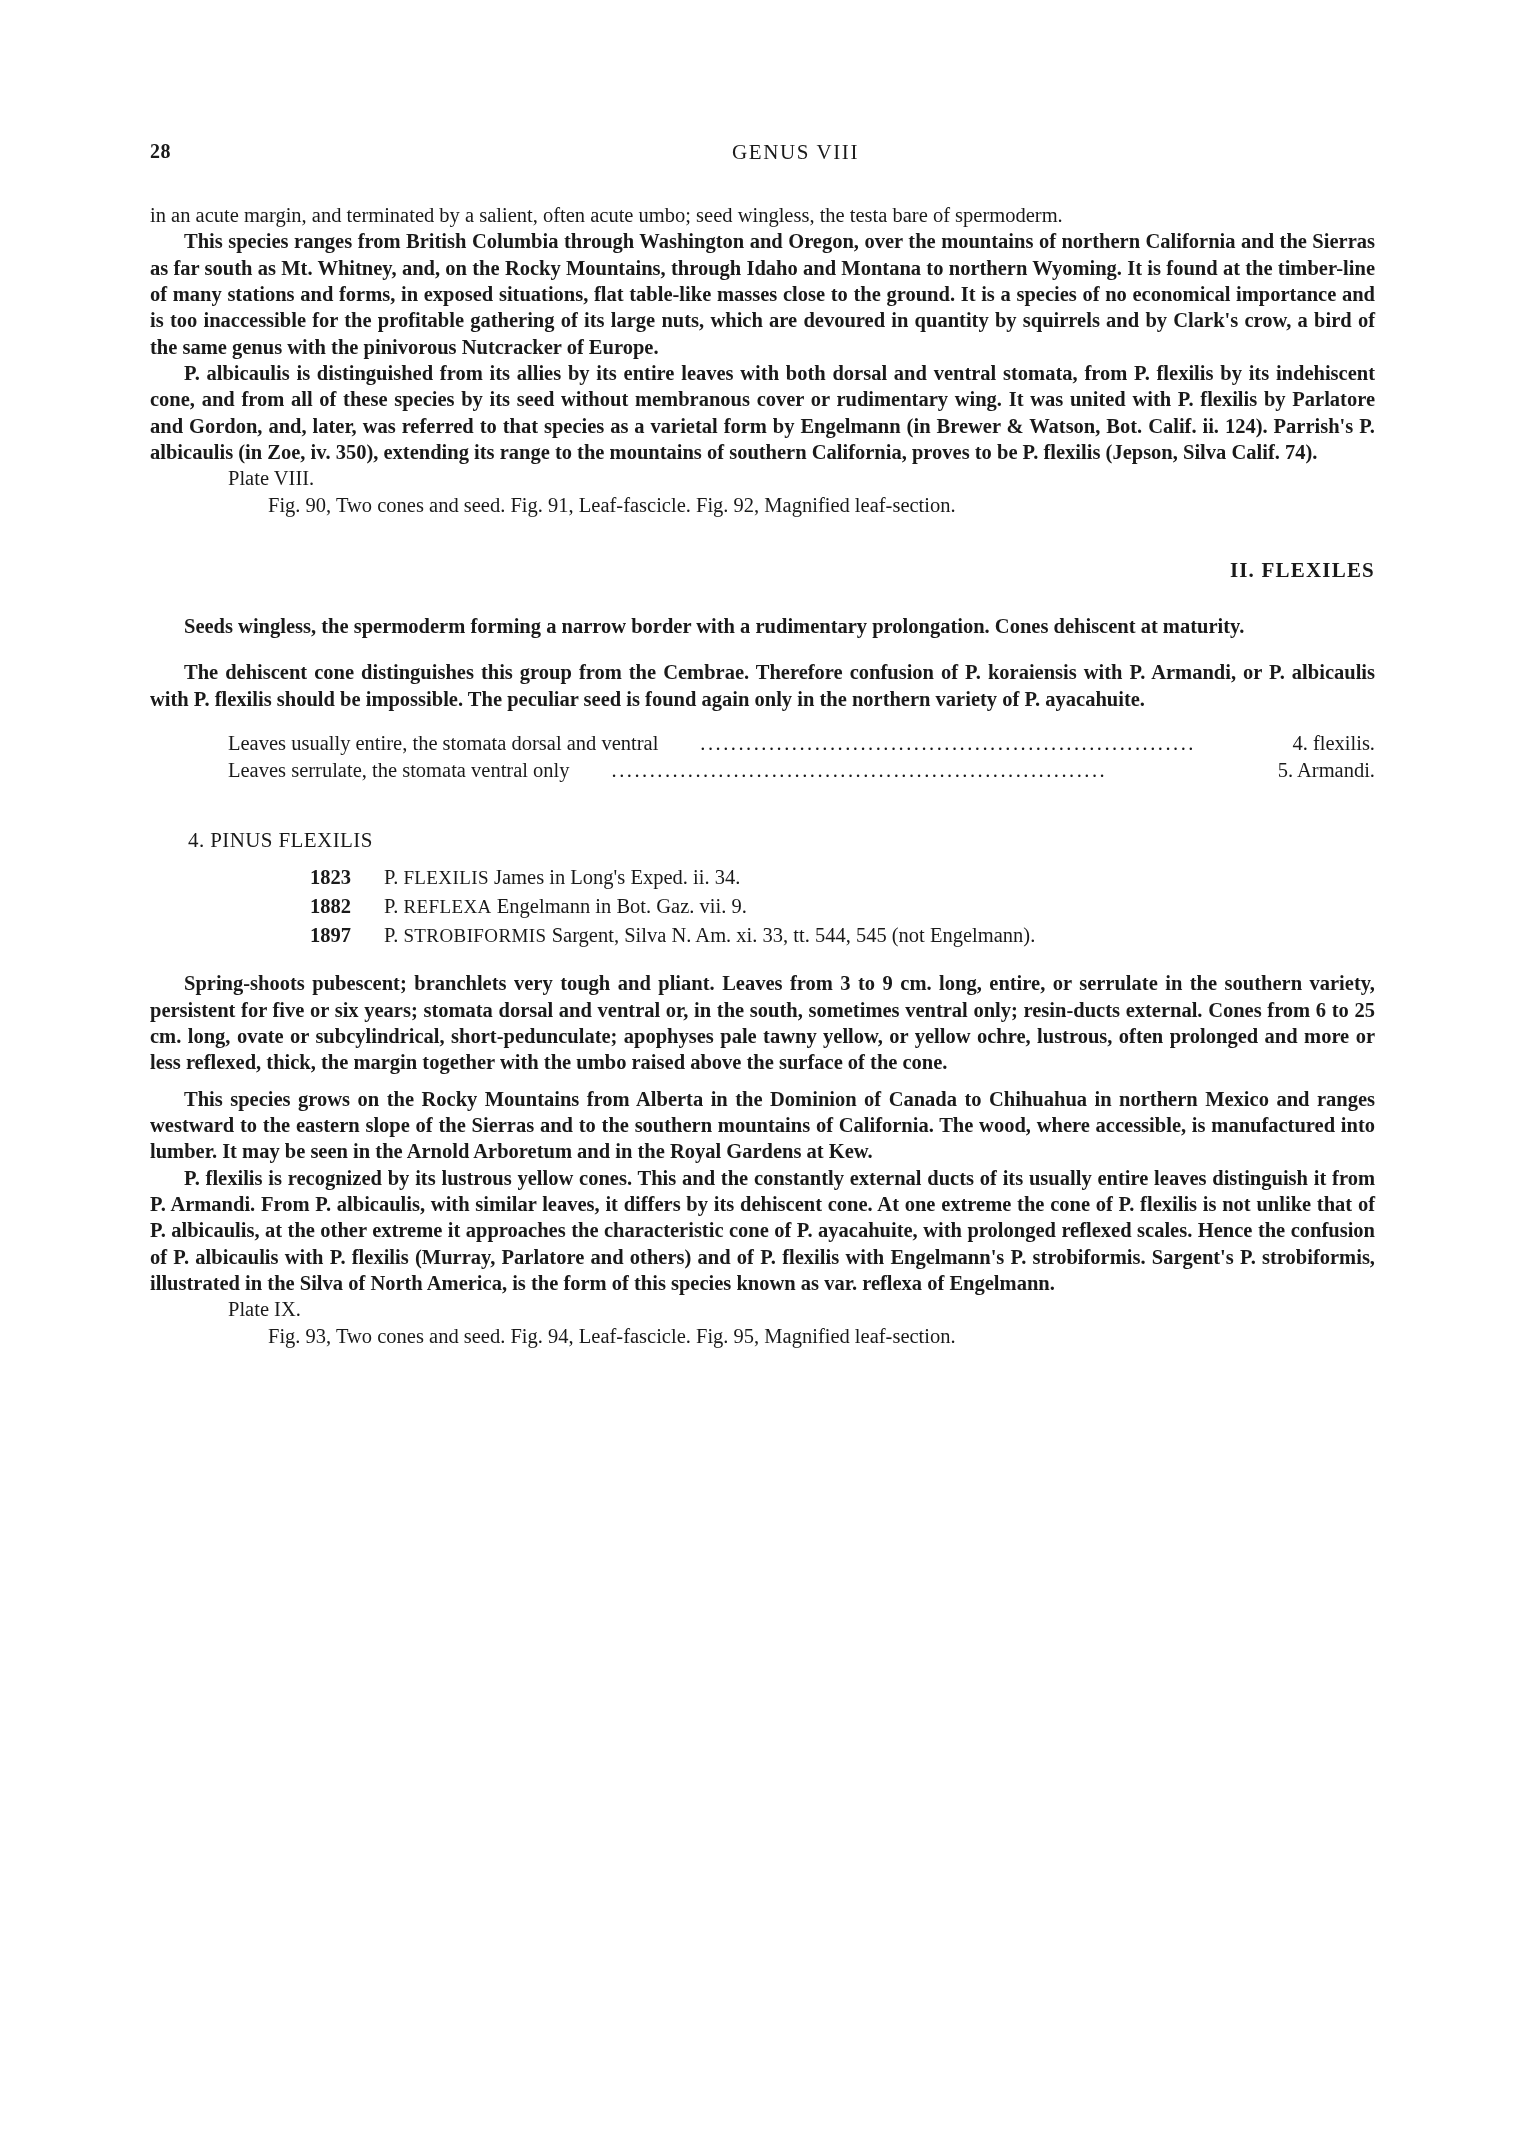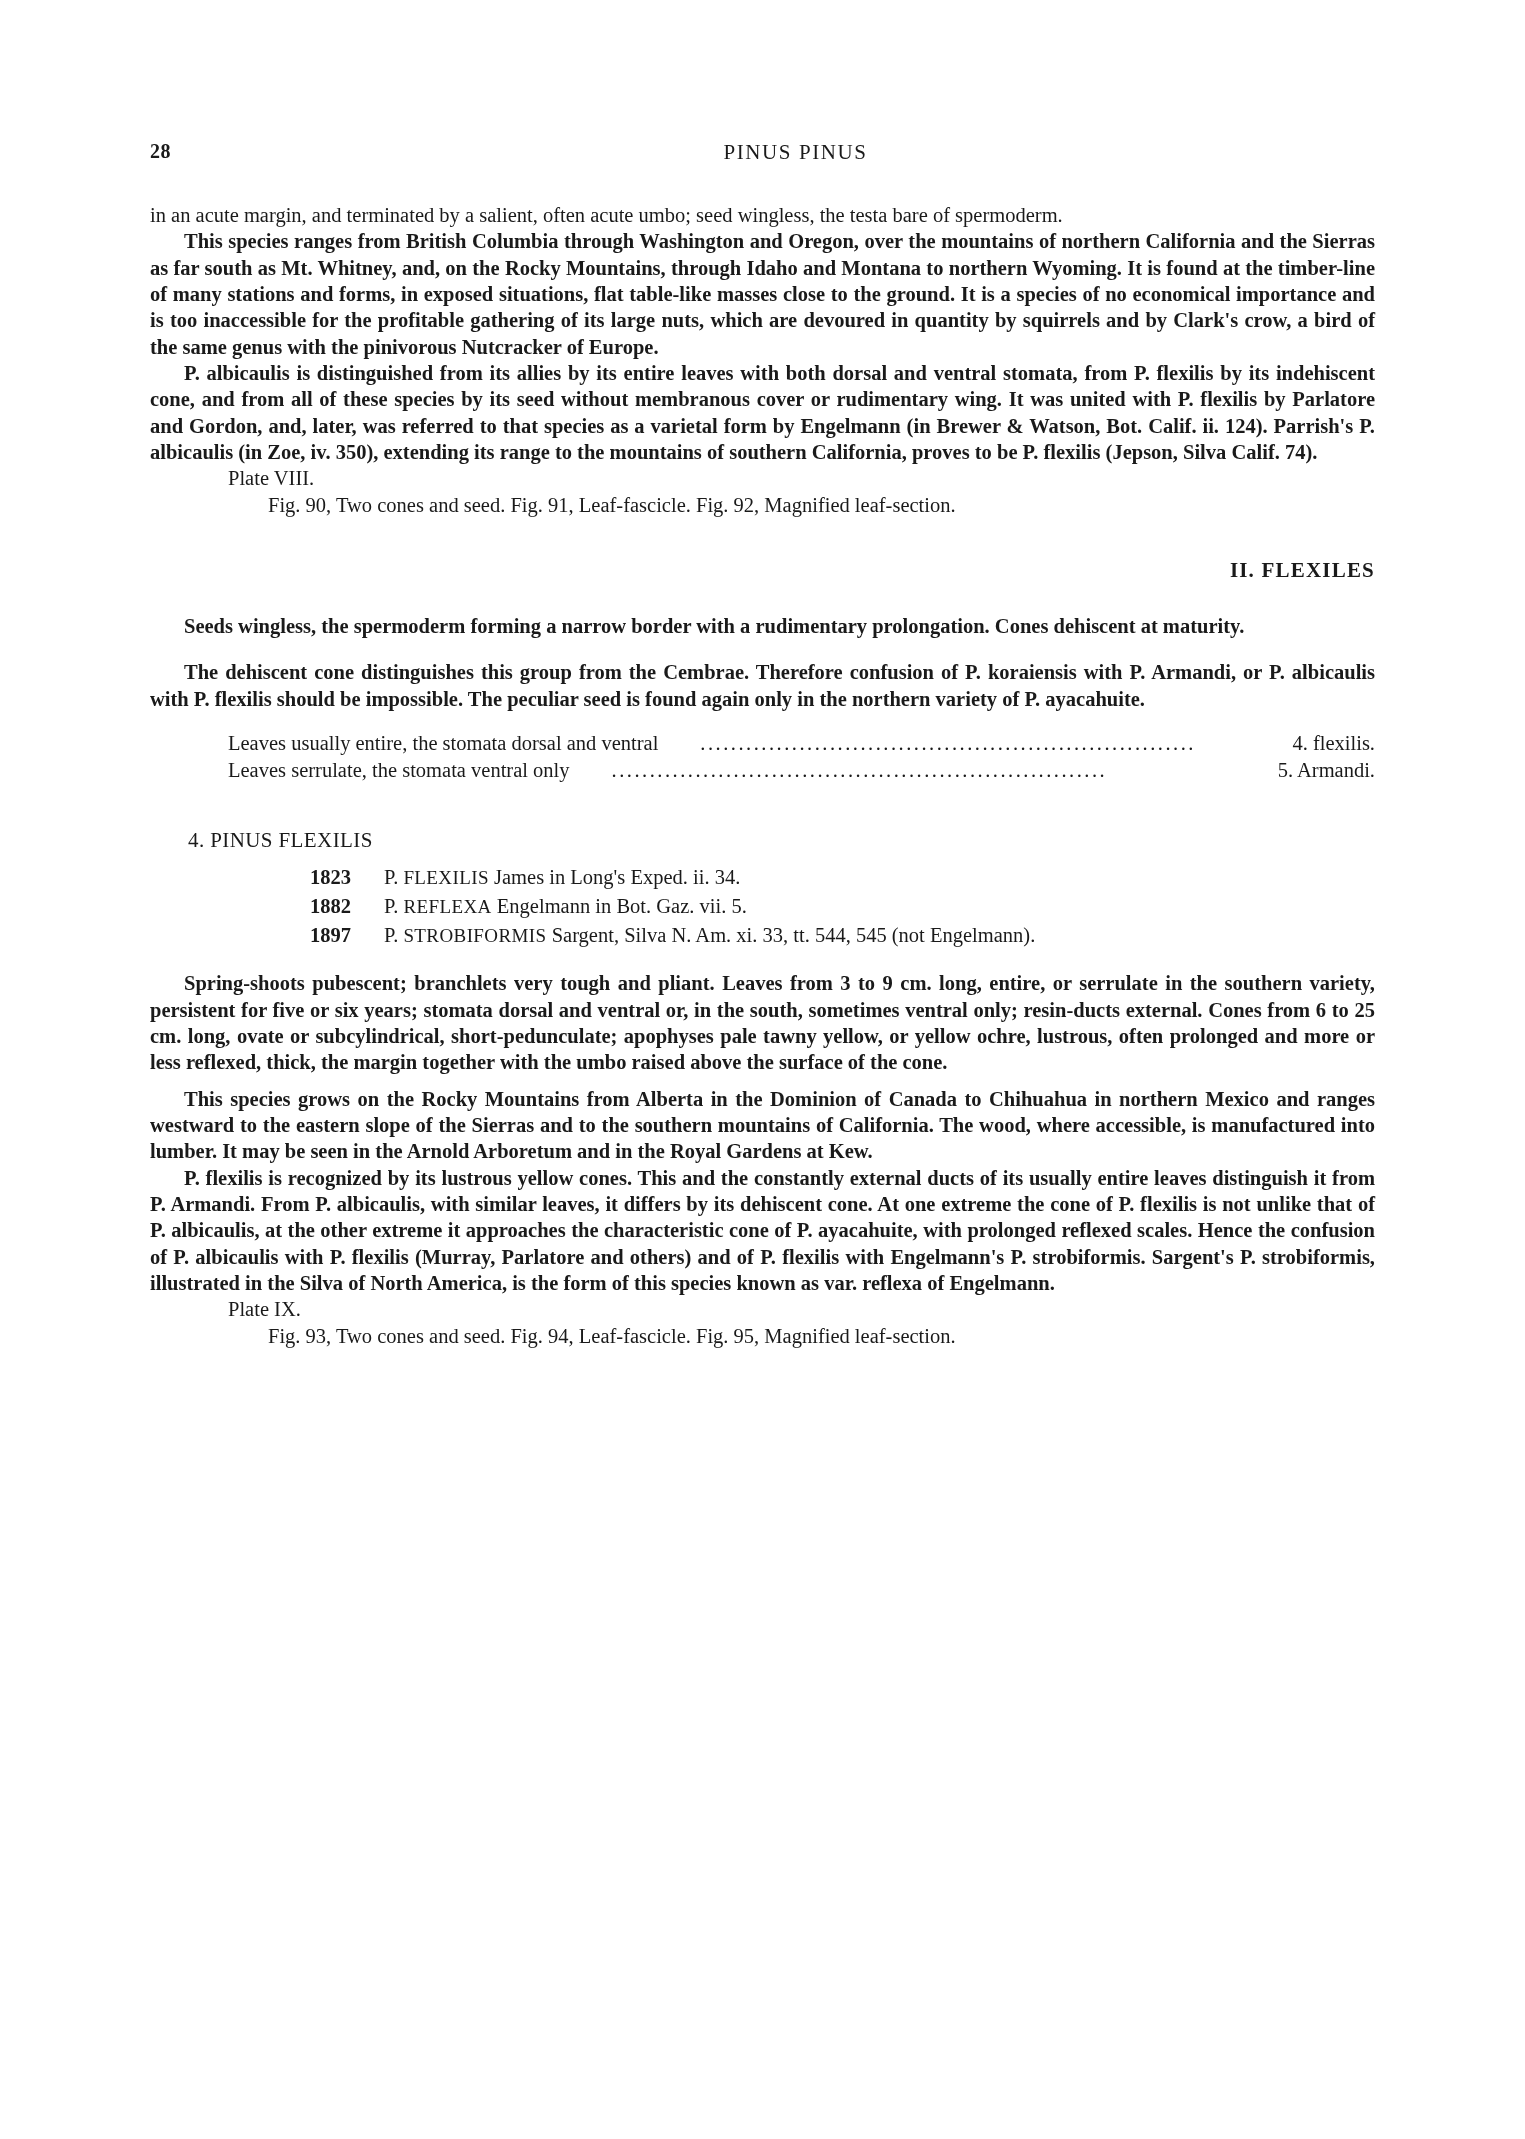--- a/index.html
+++ b/index.html
@@ -130,21 +130,21 @@
   }
   .b { font-weight: bold; }
 </style>
 </head>
 <body>
 
 <div class="page">
 
   <div class="running-head">
     <div class="folio">28</div>
-    <div class="head-title">PINUS PINUS</div>
+    <div class="head-title">GENUS VIII</div>
   </div>
 
   <div class="body-col">
 
     <p class="noindent">in an acute margin, and terminated by a salient, often acute umbo; seed wingless, the testa bare of spermoderm.</p>
 
     <p class="indent">This species ranges from British Columbia through Washington and Oregon, over the mountains of northern California and the Sierras as far south as Mt. Whitney, and, on the Rocky Mountains, through Idaho and Montana to northern Wyoming. It is found at the timber-line of many stations and forms, in exposed situations, flat table-like masses close to the ground. It is a species of no economical importance and is too inaccessible for the profitable gathering of its large nuts, which are devoured in quantity by squirrels and by Clark's crow, a bird of the same genus with the pinivorous Nutcracker of Europe.</p>
 
     <p class="indent">P. albicaulis is distinguished from its allies by its entire leaves with both dorsal and ventral stomata, from P. flexilis by its indehiscent cone, and from all of these species by its seed without membranous cover or rudimentary wing. It was united with P. flexilis by Parlatore and Gordon, and, later, was referred to that species as a varietal form by Engelmann (in Brewer &amp; Watson, Bot. Calif. ii. 124). Parrish's P. albicaulis (in Zoe, iv. 350), extending its range to the mountains of southern California, proves to be P. flexilis (Jepson, Silva Calif. 74).</p>
 
@@ -174,21 +174,21 @@
 
     <div class="species-head">4. PINUS FLEXILIS</div>
 
     <div class="syn-list">
       <div class="syn-row">
         <span class="syn-year">1823</span>
         <span class="syn-text"><span>P.</span> <span class="sc">FLEXILIS</span> <span>James in Long's Exped. ii. 34.</span></span>
       </div>
       <div class="syn-row">
         <span class="syn-year">1882</span>
-        <span class="syn-text"><span>P.</span> <span class="sc">REFLEXA</span> <span>Engelmann in Bot. Gaz. vii. 5.</span></span>
+        <span class="syn-text"><span>P.</span> <span class="sc">REFLEXA</span> <span>Engelmann in Bot. Gaz. vii. 9.</span></span>
       </div>
       <div class="syn-row">
         <span class="syn-year">1897</span>
         <span class="syn-text"><span>P.</span> <span class="sc">STROBIFORMIS</span> <span>Sargent, Silva N. Am. xi. 33, tt. 544, 545 (not Engelmann).</span></span>
       </div>
     </div>
 
     <div class="gap-md"></div>
 
     <p class="indent">Spring-shoots pubescent; branchlets very tough and pliant. Leaves from 3 to 9 cm. long, entire, or serrulate in the southern variety, persistent for five or six years; stomata dorsal and ventral or, in the south, sometimes ventral only; resin-ducts external. Cones from 6 to 25 cm. long, ovate or subcylindrical, short-pedunculate; apophyses pale tawny yellow, or yellow ochre, lustrous, often prolonged and more or less reflexed, thick, the margin together with the umbo raised above the surface of the cone.</p>

